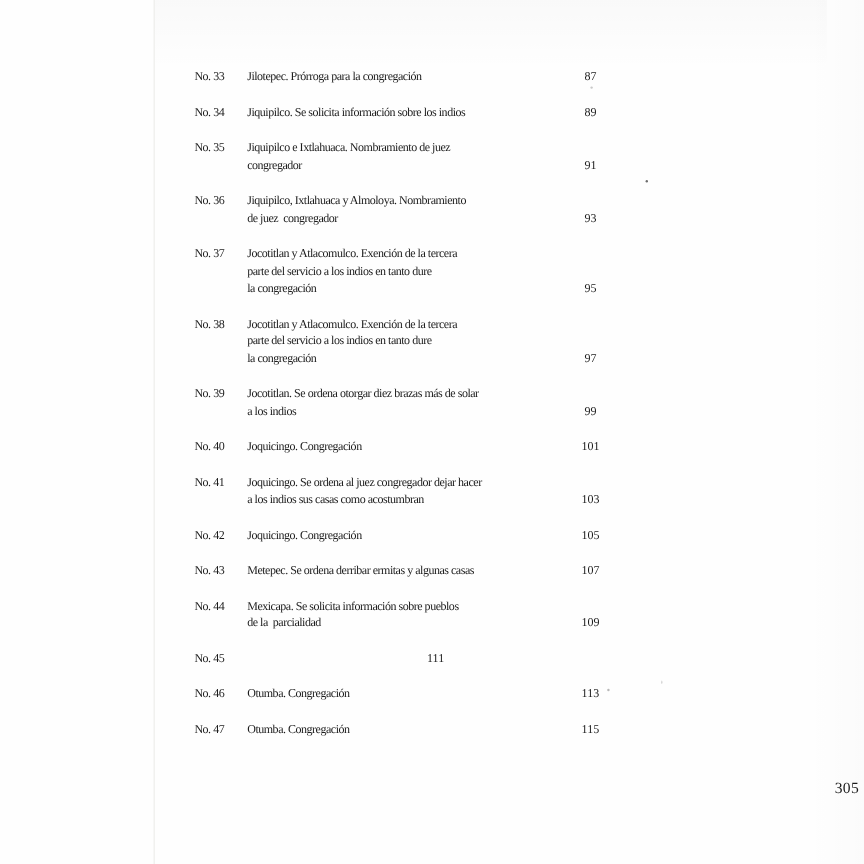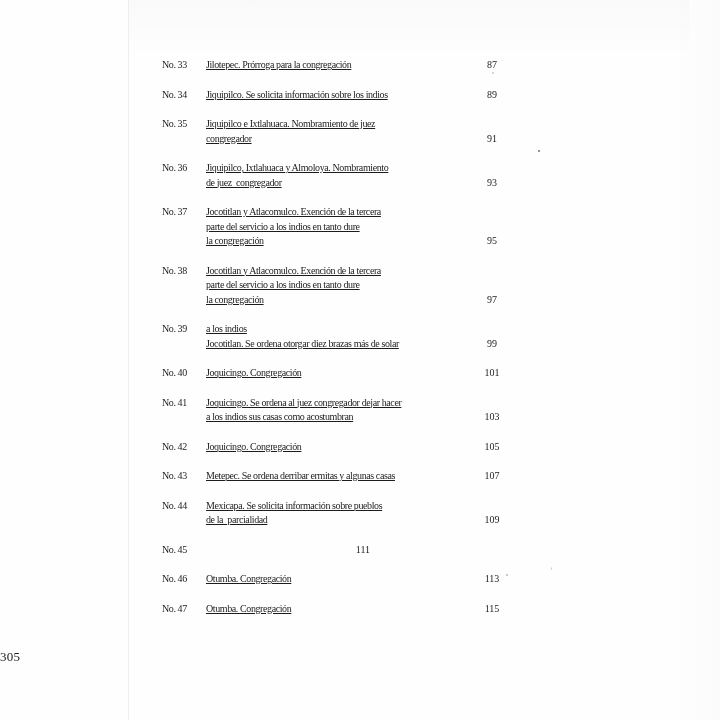--- a/index.html
+++ b/index.html
@@ -74,36 +74,35 @@
     flex: 0 0 44px;
     align-self: flex-start;
     white-space: pre;
   }
   .entry-title {
     width: 258px;
     flex: 0 0 258px;
   }
   .title-line {
     white-space: pre;
-    text-decoration: underline;
   }
   .entry-page {
     flex: 1 1 auto;
     align-self: flex-end;
     text-align: center;
     letter-spacing: 0;
   }
 
   
   .folio {
     position: absolute;
     left: 0;
     top: 649px;
     width: 716px;
-    text-align: left;
+    text-align: right;
     font-size: 13px;
     letter-spacing: 0.3px;
   }
 </style>
 </head>
 <body>
 
 <div class="page">
 
   <div class="scan-edge"></div>
@@ -165,22 +164,22 @@
           <div class="title-line">Jocotitlan y Atlacomulco. Exención de la tercera</div>
           <div class="title-line">parte del servicio a los indios en tanto dure</div>
           <div class="title-line">la congregación</div>
         </div>
       <div class="entry-page">97</div>
     </div>
 
     <div class="entry">
       <div class="entry-no">No. 39</div>
       <div class="entry-title">
+          <div class="title-line">Jocotitlan. Se ordena otorgar diez brazas más de solar</div>
           <div class="title-line">a los indios</div>
-          <div class="title-line">Jocotitlan. Se ordena otorgar diez brazas más de solar</div>
         </div>
       <div class="entry-page">99</div>
     </div>
 
     <div class="entry">
       <div class="entry-no">No. 40</div>
       <div class="entry-title">
           <div class="title-line">Joquicingo. Congregación</div>
         </div>
       <div class="entry-page">101</div>

